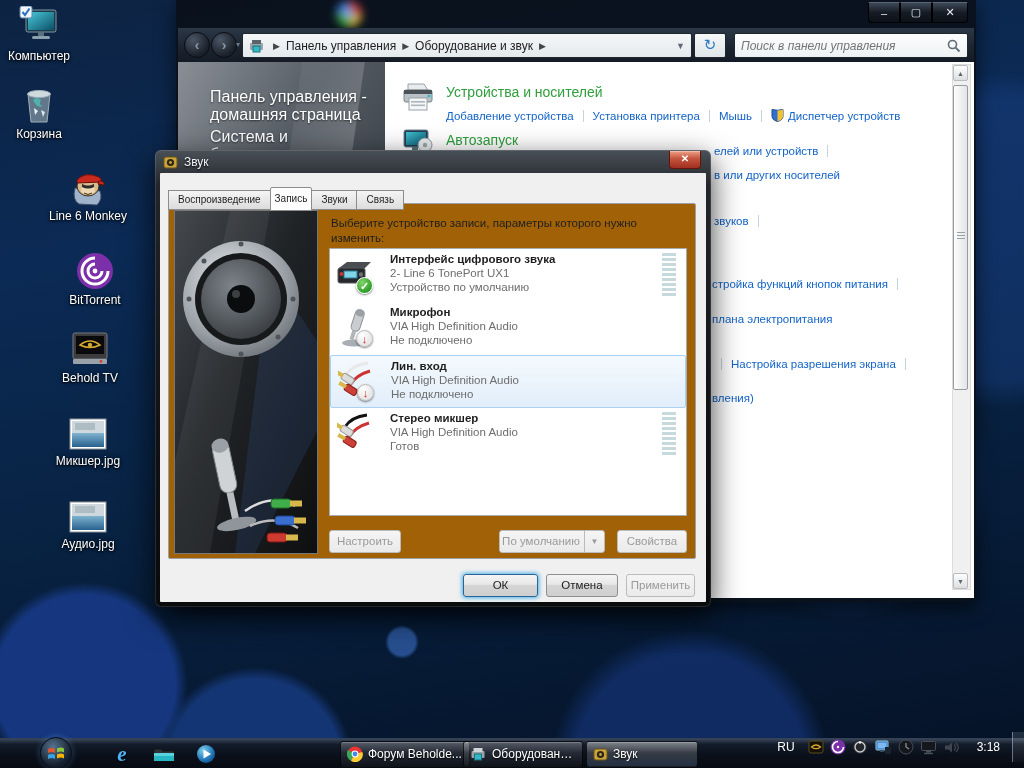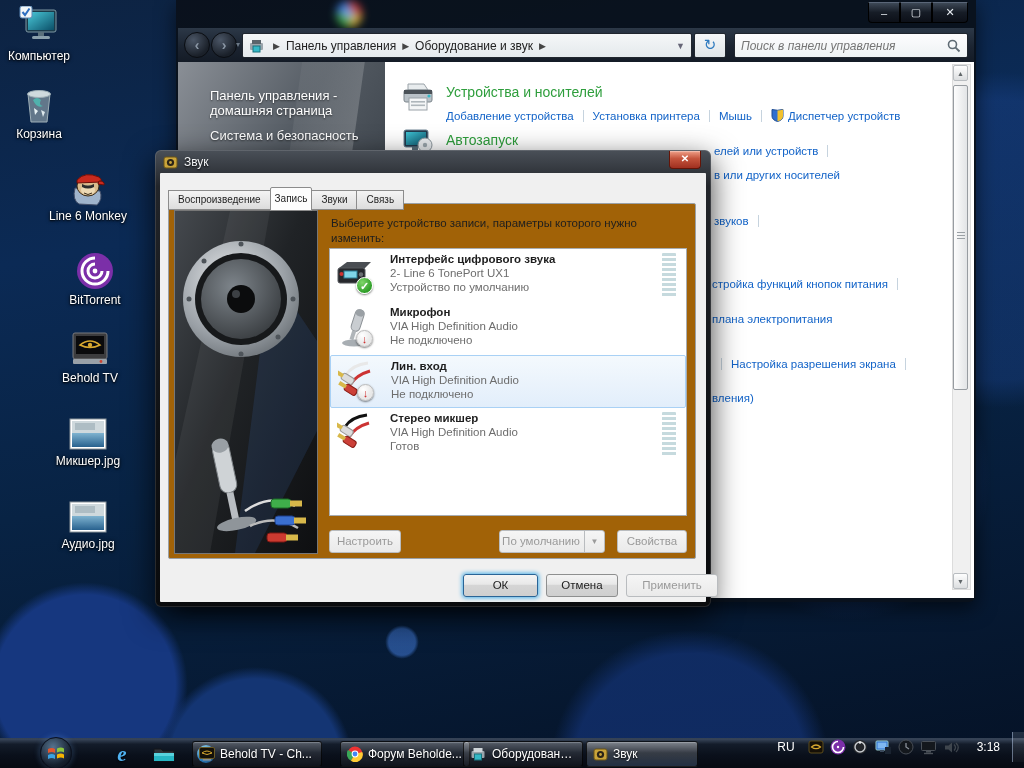--- a/index.html
+++ b/index.html
@@ -42,21 +42,21 @@
   #searchbox{position:absolute;left:556px;top:5px;width:232px;height:23px;background:linear-gradient(#fdfdfe,#eef2f4);
     border:1px solid #20262e;border-radius:2px;display:flex;align-items:center;}
   #searchbox input{flex:1;border:0;background:transparent;font-family:"Liberation Sans",sans-serif;
     font-size:12px;font-style:italic;color:#8b9095;padding:0 6px;outline:none;}
   #cp-body{position:absolute;left:2px;top:62px;right:2px;bottom:4px;background:#fff;overflow:hidden;}
   #cp-sidebar{position:absolute;left:0;top:0;width:207px;bottom:0;
     background:linear-gradient(120deg,#8a8f96 0%,#555c64 30%,#3d444c 55%,#2b3138 100%);}
   #cp-sidebar::after{content:"";position:absolute;left:40%;top:-20%;width:30%;height:150%;
     background:linear-gradient(100deg,rgba(255,255,255,0) 0%,rgba(255,255,255,.22) 50%,rgba(255,255,255,0) 100%);
     transform:rotate(8deg);}
-  .side-link{position:absolute;left:32px;color:#fff;font-size:13px;cursor:pointer;text-shadow:0 1px 2px rgba(0,0,0,.6);z-index:2;}
+  .side-link{position:absolute;left:32px;color:#fff;font-size:16px;cursor:pointer;text-shadow:0 1px 2px rgba(0,0,0,.6);z-index:2;}
   .gtitle{position:absolute;font-size:14px;cursor:pointer;}
   .cp-links{position:absolute;font-size:11.5px;white-space:nowrap;}
   .cp-link{cursor:pointer;}
   .sep{display:inline-block;width:1px;height:12px;background:#c6d3de;margin:0 9px;vertical-align:-2px;}
   .plink{position:absolute;font-size:11.5px;white-space:nowrap;cursor:pointer;}
   
   #cp-scroll{position:absolute;right:3px;top:2px;width:17px;bottom:8px;background:#f0f0f0;border:1px solid #dcdcdc;}
   .scr-arrow{position:absolute;left:0;width:15px;height:16px;background:linear-gradient(#fefefe,#dcdee0);
     border:1px solid #b8bcc0;border-radius:2px;color:#606669;font-size:7px;text-align:center;line-height:15px;cursor:pointer;box-sizing:border-box;}
   #scr-thumb{position:absolute;left:0;top:20px;width:15px;height:305px;box-sizing:border-box;
@@ -483,21 +483,21 @@
         <div class="w7btn disabled" style="left:160px;top:326px;width:72px;">Настроить</div>
         <div class="w7btn disabled" style="left:330px;top:326px;width:106px;padding-right:22px;">
           <span>По умолчанию</span>
           <span class="split-arrow">▼</span>
         </div>
         <div class="w7btn disabled" style="left:448px;top:326px;width:70px;">Свойства</div>
       </div>
 
       <div class="w7btn default-btn" style="left:303px;top:401px;width:75px;">ОК</div>
       <div class="w7btn" style="left:386px;top:401px;width:72px;">Отмена</div>
-      <div class="w7btn disabled" style="left:466px;top:401px;width:92px;">Применить</div>
+      <div class="w7btn disabled" style="left:466px;top:401px;width:69px;">Применить</div>
     </div>
   </div>
 
   <div id="taskbar">
     <div id="startorb">
       <svg width="18" height="18" viewBox="0 0 18 18" style="position:absolute;left:6px;top:6px;">
         <path d="M1 5 q4 -2 7 0 l0 4 q-3 -2 -7 0z" fill="#e1572f"></path>
         <path d="M10 4.6 q4 -2 7 0 l0 4 q-3 -2 -7 0z" fill="#8cc63f"></path>
         <path d="M1 11 q4 -2 7 0 l0 4 q-3 -2 -7 0z" fill="#3aa3e3"></path>
         <path d="M10 10.6 q4 -2 7 0 l0 4 q-3 -2 -7 0z" fill="#f7b500"></path>
@@ -520,28 +520,20 @@
         <defs>
             <radialGradient id="wmp" cx=".35" cy=".3" r=".9">
           <stop offset="0" stop-color="#7fd0e8"></stop>
               <stop offset=".6" stop-color="#1f74b8"></stop>
               <stop offset="1" stop-color="#0c3a66"></stop>
             </radialGradient>
           </defs>
       </svg>
     </div>
 
-    <div class="taskbtn" style="left:192px;width:130px;">
-      <svg class="tic" width="16" height="14" viewBox="0 0 16 14">
-        <rect x="0.5" y="0.5" width="15" height="11" rx="1.5" fill="#141009" stroke="#6a5a26"></rect>
-        <path d="M3 6 q5 -4 10 0 q-5 3 -10 0z" fill="none" stroke="#d9a92f"></path>
-        <rect x="4" y="12" width="8" height="1.6" fill="#8a8f94"></rect>
-      </svg>
-      <span class="tlabel">Behold TV - Ch...</span>
-    </div>
     <div class="taskbtn" style="left:340px;width:130px;">
       <svg class="tic" width="16" height="16" viewBox="0 0 16 16">
         <circle cx="8" cy="8" r="7.5" fill="#e33"></circle>
         <path d="M8 8 L1 4 A7.5 7.5 0 0 0 4 14.8 Z" fill="#3aa757"></path>
         <path d="M8 8 L4 14.8 A7.5 7.5 0 0 0 15.3 6 Z" fill="#fc3"></path>
         <circle cx="8" cy="8" r="3.4" fill="#fff"></circle>
         <circle cx="8" cy="8" r="2.4" fill="#4285f4"></circle>
       </svg>
       <span class="tlabel">Форум Beholde...</span>
     </div>

